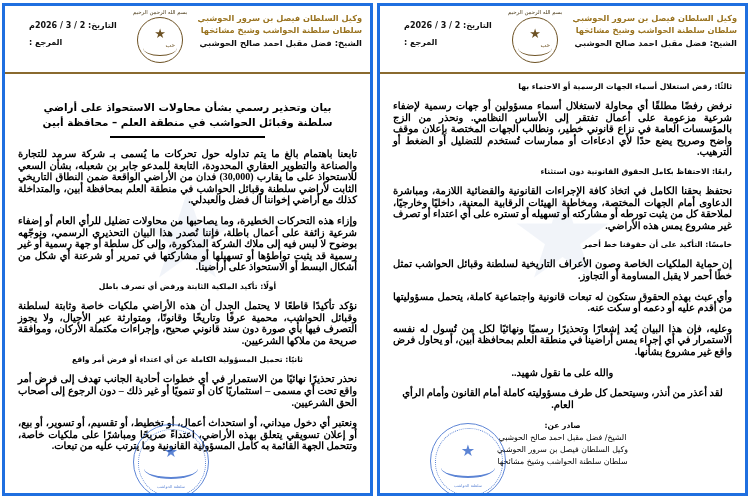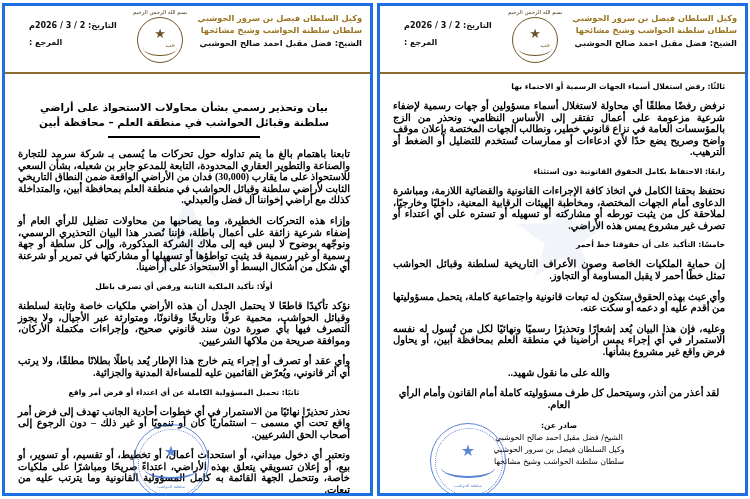--- a/index.html
+++ b/index.html
@@ -126,21 +126,21 @@
     font-weight: bold;
     font-size: 8px;
     line-height: 17px;
     white-space: nowrap;
     text-align: left;
   }
 
   
   .body-area {
     position: relative;
-    padding: 8px 20px 0 13px;
+    padding: 8px 13px 0 13px;
     direction: rtl;
     text-align: justify;
     z-index: 2;
   }
   .doc-title {
     text-align: center;
     font-weight: bold;
     font-size: 10.4px;
     line-height: 15px;
     color: #000000;
@@ -368,21 +368,20 @@
           <div>بيان وتحذير رسمي بشأن محاولات الاستحواذ على أراضي</div>
           <div>سلطنة وقبائل الحواشب في منطقة العلم – محافظة أبين</div>
         </div>
         <div class="title-rule"></div>
 
         <p class="para">تابعنا باهتمام بالغ ما يتم تداوله حول تحركات ما يُسمى بـ شركة سرمد للتجارة والصناعة والتطوير العقاري المحدودة، التابعة للمدعو جابر بن شعبله، بشأن السعي للاستحواذ على ما يقارب (30,000) فدان من الأراضي الواقعة ضمن النطاق التاريخي الثابت لأراضي سلطنة وقبائل الحواشب في منطقة العلم بمحافظة أبين، والمتداخلة كذلك مع أراضي إخواننا آل فضل والعبدلي.</p>
         <p class="para">وإزاء هذه التحركات الخطيرة، وما يصاحبها من محاولات تضليل للرأي العام أو إضفاء شرعية زائفة على أعمال باطلة، فإننا نُصدر هذا البيان التحذيري الرسمي، ونوجّهه بوضوح لا لبس فيه إلى ملاك الشركة المذكورة، وإلى كل سلطة أو جهة رسمية أو غير رسمية قد يثبت تواطؤها أو تسهيلها أو مشاركتها في تمرير أو شرعنة أي شكل من أشكال البسط أو الاستحواذ على أراضينا.</p>
 
         <p class="section-head">أولًا: تأكيد الملكية الثابتة ورفض أي تصرف باطل</p>
         <p class="para">نؤكد تأكيدًا قاطعًا لا يحتمل الجدل أن هذه الأراضي ملكيات خاصة وثابتة لسلطنة وقبائل الحواشب، محمية عرفًا وتاريخًا وقانونًا، ومتوارثة عبر الأجيال، ولا يجوز التصرف فيها بأي صورة دون سند قانوني صحيح، وإجراءات مكتملة الأركان، وموافقة صريحة من ملاكها الشرعيين.</p>
-        <p class="para">وأي عقد أو تصرف أو إجراء يتم خارج هذا الإطار يُعد باطلًا بطلانًا مطلقًا، ولا يرتب أي أثر قانوني، ويُعرّض القائمين عليه للمساءلة المدنية والجزائية.</p>
 
         <p class="section-head">ثانيًا: تحميل المسؤولية الكاملة عن أي اعتداء أو فرض أمر واقع</p>
         <p class="para">نحذر تحذيرًا نهائيًا من الاستمرار في أي خطوات أحادية الجانب تهدف إلى فرض أمر واقع تحت أي مسمى – استثماريًا كان أو تنمويًا أو غير ذلك – دون الرجوع إلى أصحاب الحق الشرعيين.</p>
         <p class="para">ونعتبر أي دخول ميداني، أو استحداث أعمال، أو تخطيط، أو تقسيم، أو تسوير، أو بيع، أو إعلان تسويقي يتعلق بهذه الأراضي، اعتداءً صريحًا ومباشرًا على ملكيات خاصة، وتتحمل الجهة القائمة به كامل المسؤولية القانونية وما يترتب عليه من تبعات.</p>
       </div>
 
       <div class="stamp stamp-right">
         <div class="s-star">★</div>
         <div class="s-arc"></div>
         <div class="s-text">سلطنة الحواشب</div>

